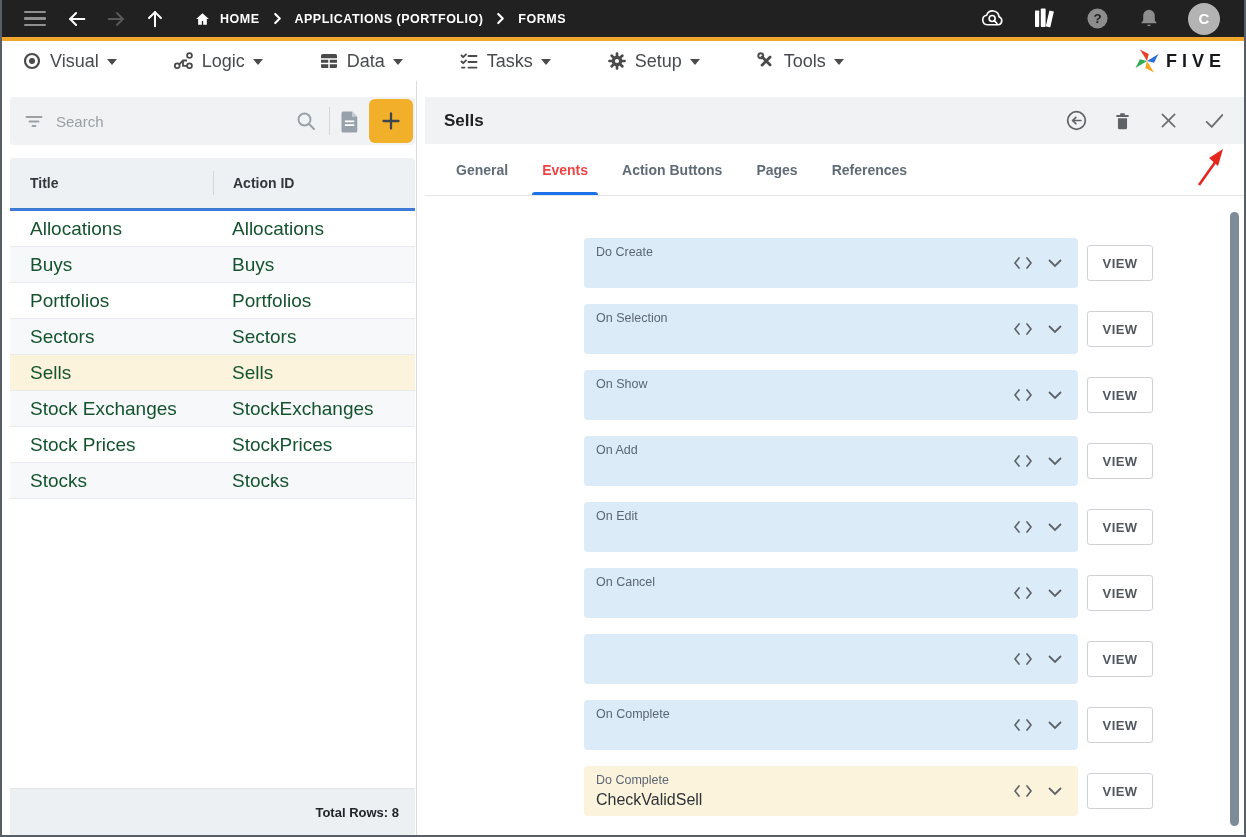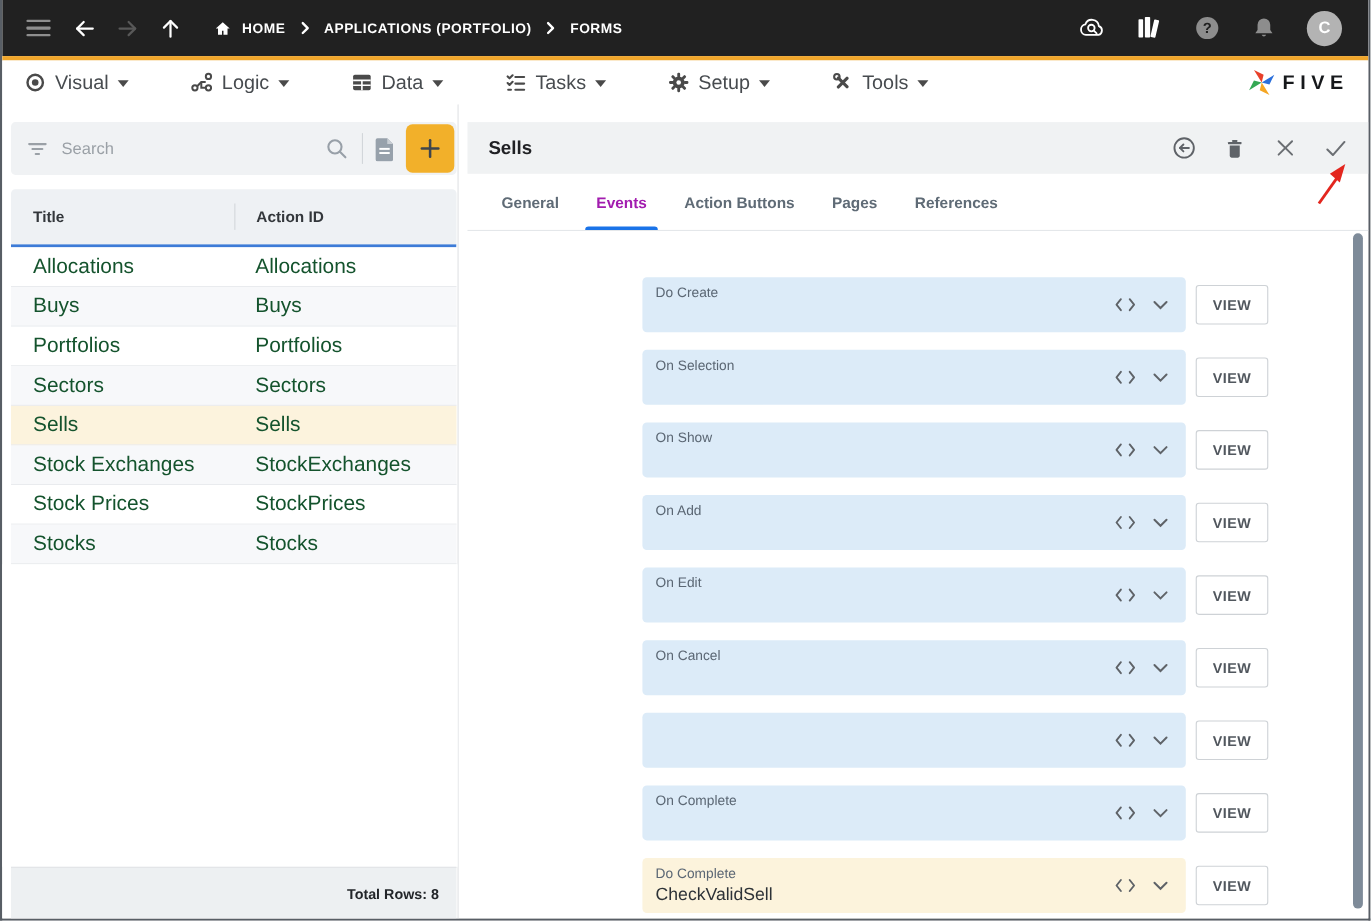--- a/index.html
+++ b/index.html
@@ -3,21 +3,21 @@
 <meta charset="utf-8">
 <style>
   * { margin:0; padding:0; box-sizing:border-box; }
   html,body { background:#e9e9e9; }
   body { font-family:"Liberation Sans", sans-serif; }
   .window{
     width:1246px;height:837px;background:#fff;position:relative;overflow:hidden;
     border:2px solid #585e65;border-top:none;display:flex;flex-direction:column;
   }
   
-  .navbar{height:51px;background:#212121;display:flex;align-items:center;padding:0 24px 0 14px;flex:0 0 auto;}
+  .navbar{height:37px;background:#212121;display:flex;align-items:center;padding:0 24px 0 14px;flex:0 0 auto;}
   .nav-btn{display:flex;align-items:center;justify-content:center;width:26px;height:26px;cursor:pointer;}
   .hamburger{display:flex;flex-direction:column;gap:4px;width:22px;margin:0 18px 0 8px;}
   .hamburger span{height:2.6px;background:#8f8f8f;border-radius:1px;}
   .nav-arrows{display:flex;align-items:center;gap:13px;}
   .crumbs{display:flex;align-items:center;gap:13px;margin-left:26px;}
   .crumb{display:flex;align-items:center;gap:9px;color:#fff;font-size:12.5px;font-weight:bold;letter-spacing:.5px;cursor:pointer;}
   .nav-right{margin-left:auto;display:flex;align-items:center;gap:26px;}
   .avatar{width:32px;height:32px;border-radius:50%;background:#b3b3b3;color:#fff;font-weight:bold;font-size:15px;display:flex;align-items:center;justify-content:center;}
   .amber{height:4px;background:#f0a62b;flex:0 0 auto;}
   
@@ -45,21 +45,21 @@
   .lt-filler{flex:1;background:#fff;}
   .lt-footer{margin-left:8px;width:405px;height:47px;background:#edf0f2;border-top:1px solid #e1e4e7;display:flex;align-items:center;justify-content:flex-end;padding-right:16px;font-size:13px;font-weight:bold;color:#222529;}
   
   .right-panel{flex:1;display:flex;flex-direction:column;padding:16px 0 0 8px;min-width:0;background:#fff;}
   .dp-header{height:47px;background:#f0f2f3;display:flex;align-items:center;padding:0 18px 0 19px;flex:0 0 auto;}
   .dp-title{font-size:17px;font-weight:bold;color:#202124;flex:1;}
   .dp-actions{display:flex;align-items:center;gap:22px;}
   .icon-btn{display:flex;align-items:center;justify-content:center;width:24px;height:24px;cursor:pointer;background:none;border:none;}
   .dp-tabs{height:52px;border-bottom:1px solid #e4e7ea;display:flex;align-items:stretch;padding-left:29px;gap:30px;flex:0 0 auto;}
   .tab{font-size:14px;font-weight:bold;color:#5f6b76;display:flex;align-items:center;padding:0 2px;position:relative;cursor:pointer;}
-  .tab.active{color:#a21caf;}
+  .tab.active{color:#ef4444;}
   .tab.active::after{content:"";position:absolute;left:-8px;right:-8px;bottom:0;height:3px;background:#1a73e8;border-radius:3px 3px 0 0;}
   .dp-content{flex:1;padding-top:30px;overflow:hidden;}
   .event-row{display:flex;align-items:flex-start;margin:12px 0 16px 159px;}
   .event-field{width:494px;height:50px;background:#dcebf8;border-radius:4px;position:relative;padding:7px 92px 0 12px;cursor:pointer;}
   .event-field.highlighted{background:#fcf3dc;}
   .ef-label{font-size:12.5px;color:#5b6774;line-height:15px;}
   .ef-value{font-size:16px;color:#2d3237;margin-top:2px;line-height:20px;}
   .ef-icons{position:absolute;right:16px;top:0;height:100%;display:flex;align-items:center;gap:15px;}
   .view-btn{width:66px;height:36px;margin:7px 0 0 9px;background:#fff;border:1px solid #ced2d6;border-radius:3px;font-weight:bold;font-size:13px;letter-spacing:.4px;color:#51575e;display:flex;align-items:center;justify-content:center;cursor:pointer;font-family:"Liberation Sans",sans-serif;}
   .scroll-thumb{position:absolute;top:212px;right:5px;width:9px;height:614px;background:#7e8b99;border-radius:5px;cursor:pointer;}

